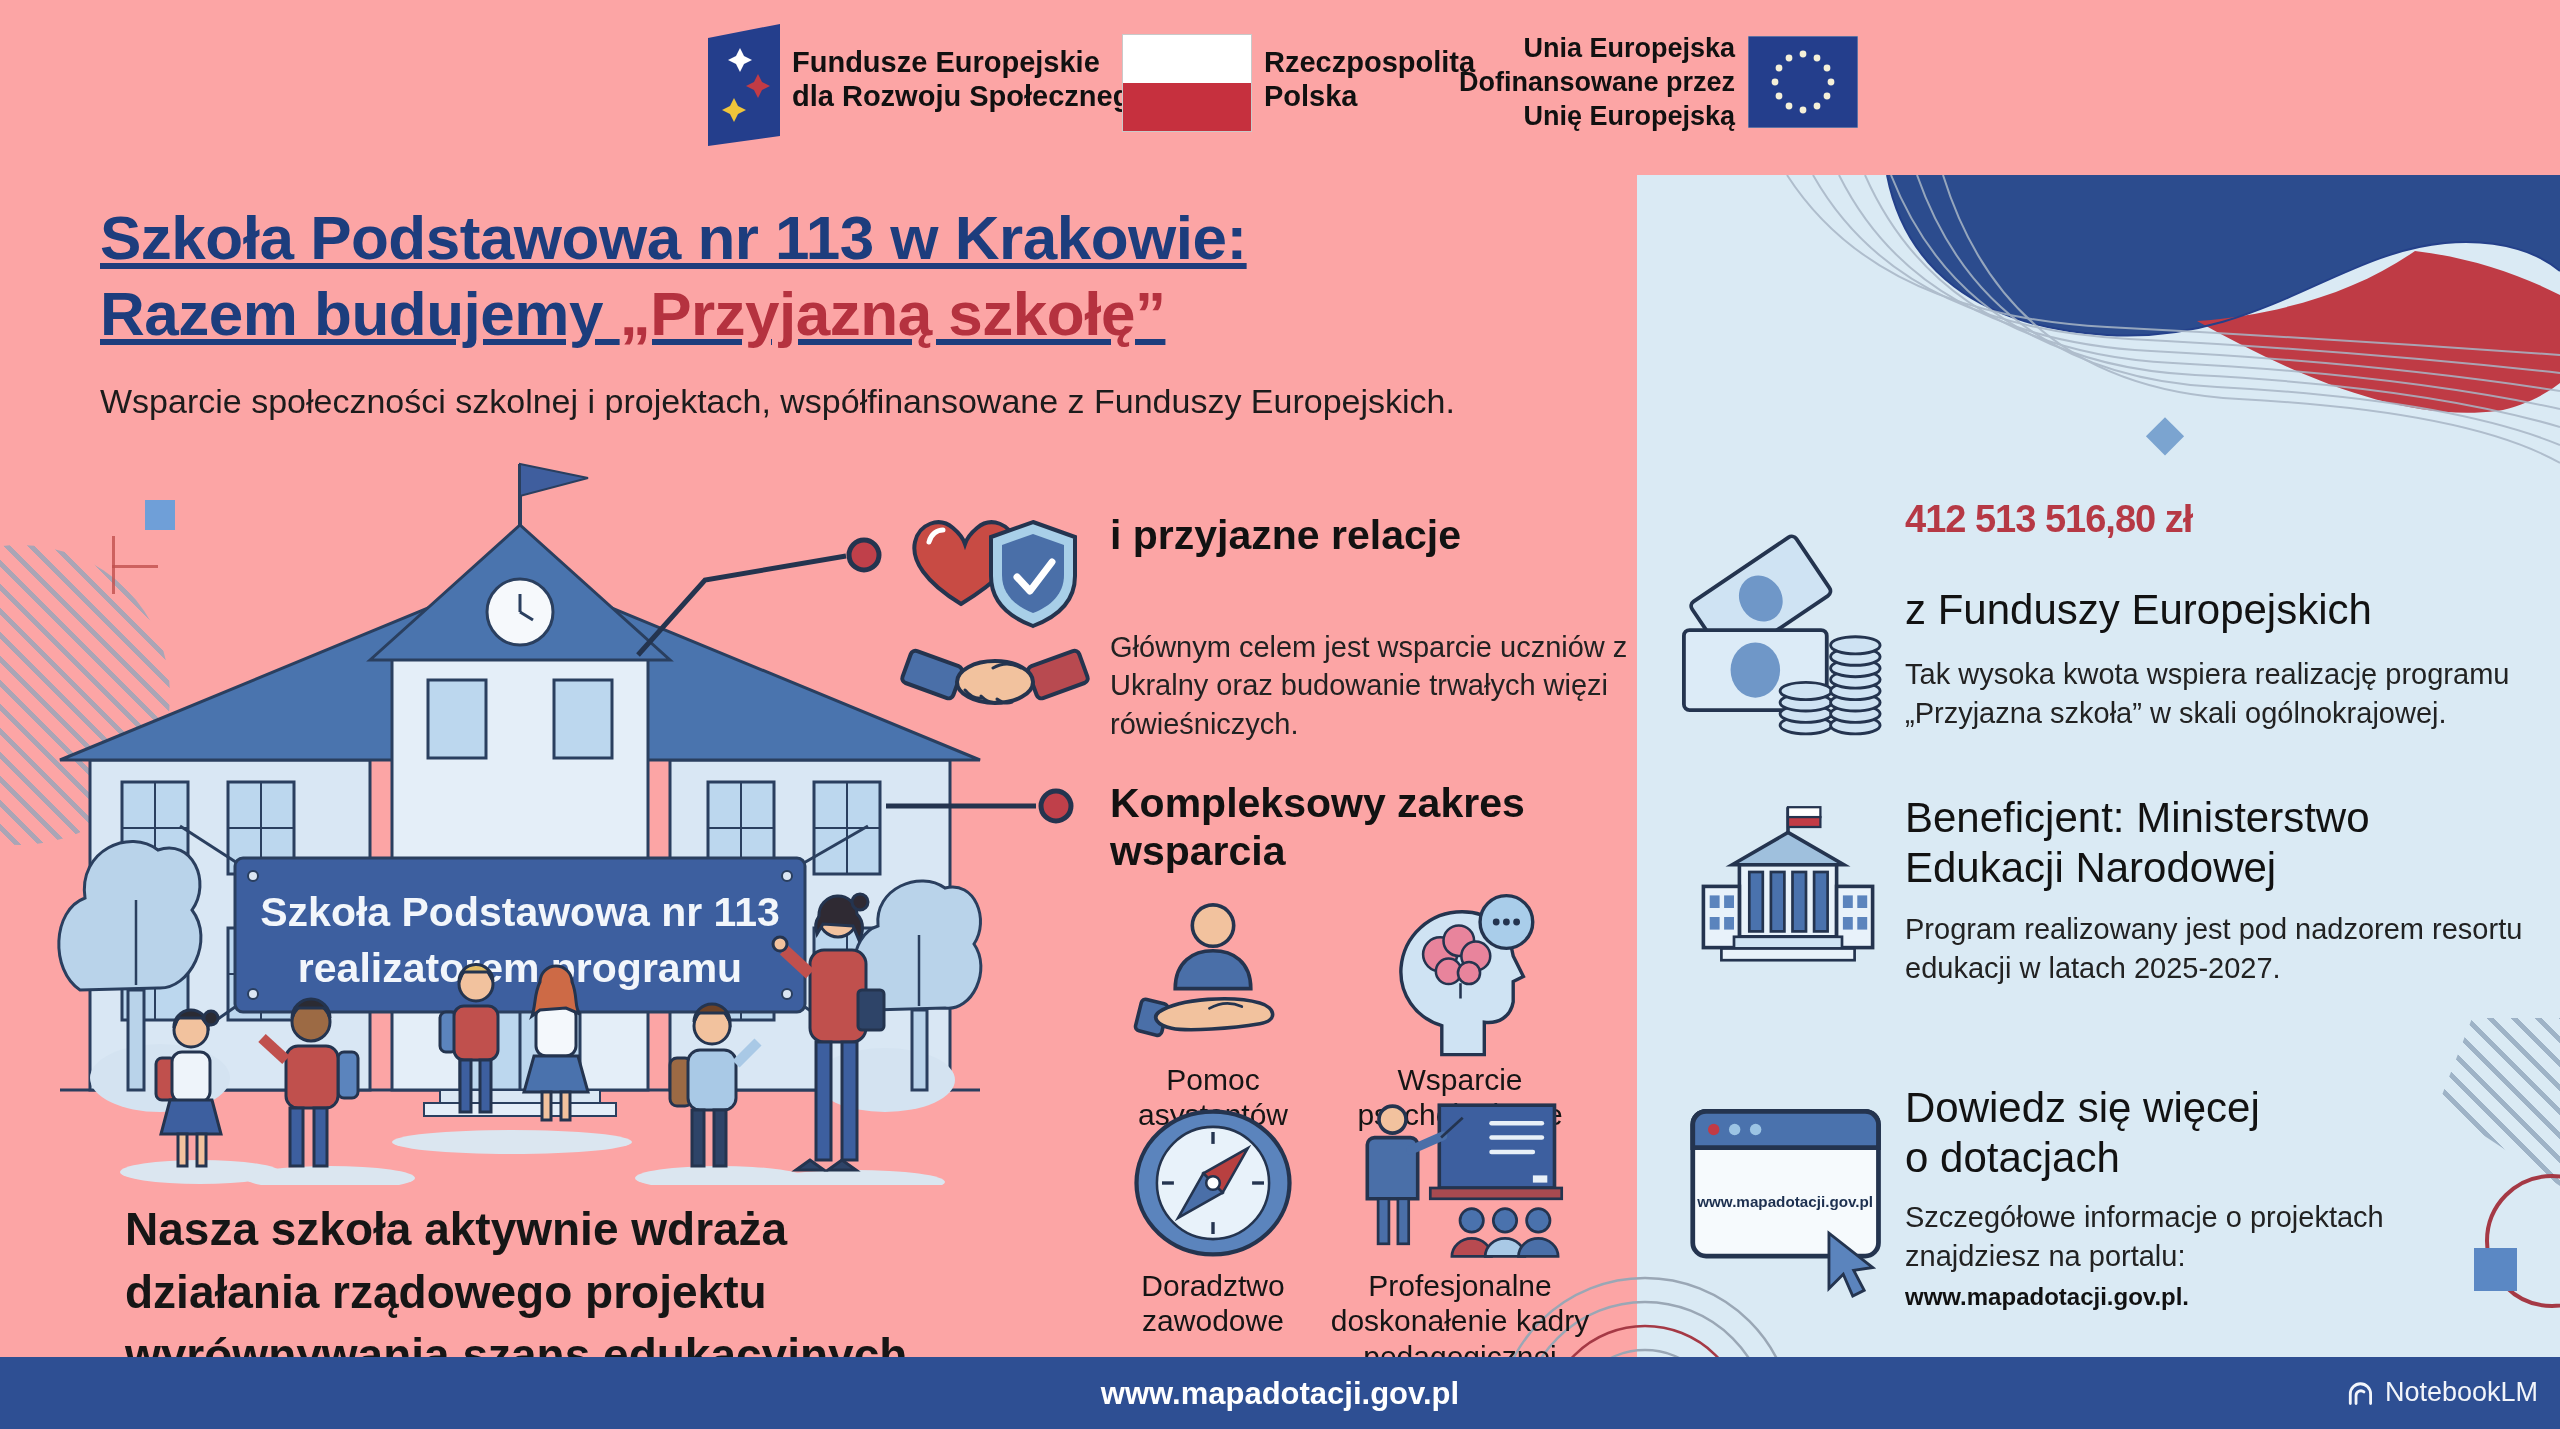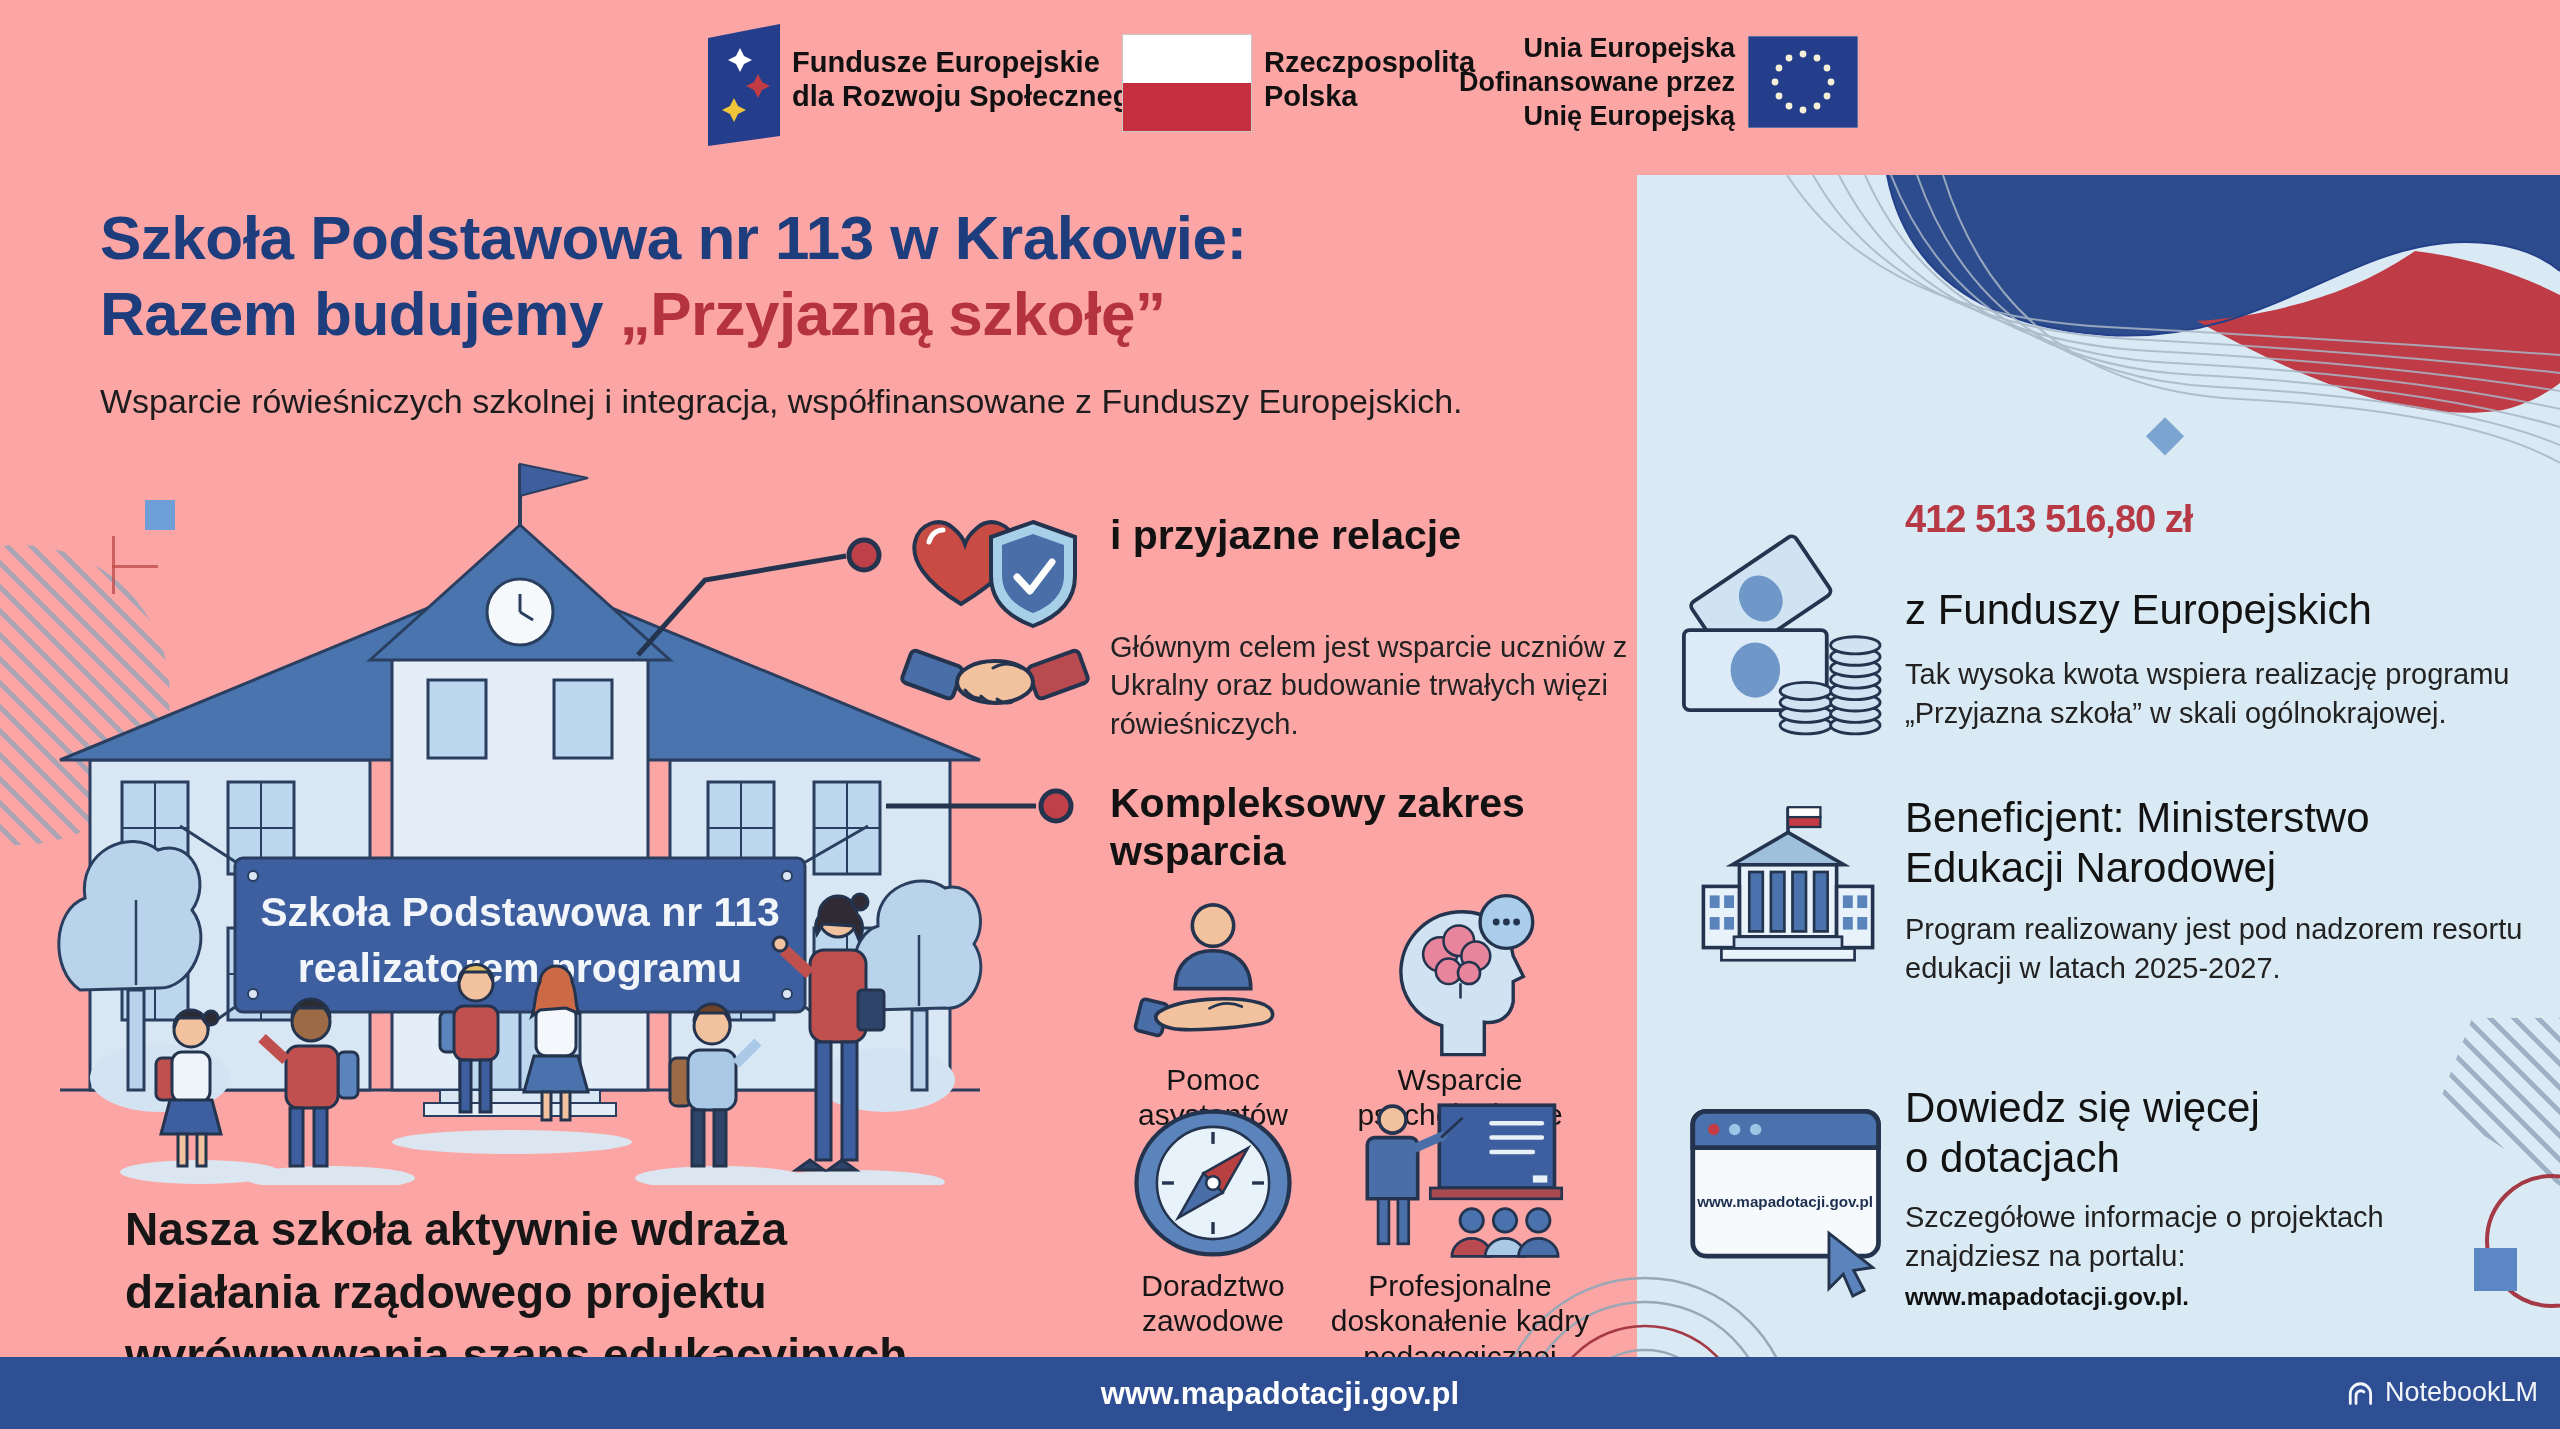--- a/index.html
+++ b/index.html
@@ -108,25 +108,25 @@
         <circle cx="69" cy="70" r="3.4"></circle>
       <circle cx="55" cy="74" r="3.4"></circle>
         <circle cx="41" cy="70" r="3.4"></circle>
         <circle cx="31" cy="60" r="3.4"></circle>
       <circle cx="27" cy="46" r="3.4"></circle>
         <circle cx="31" cy="32" r="3.4"></circle>
         <circle cx="41" cy="22" r="3.4"></circle>
     </g>
   </svg>
 
-  <div class="abs title" style="left:100px;top:200px;">
+  <div class="abs title" style="left:100px;top:200px;text-decoration:underline;">
     <div>Szkoła Podstawowa nr 113 w Krakowie:</div>
     <div><span>Razem budujemy </span><span class="red">„Przyjazną szkołę”</span></div>
   </div>
-  <div class="abs subtitle" style="left:100px;top:382px;">Wsparcie rówieśniczych szkolnej i integracja, współfinansowane z Funduszy Europejskich.</div>
+  <div class="abs subtitle" style="left:100px;top:382px;">Wsparcie społeczności szkolnej i projektach, współfinansowane z Funduszy Europejskich.</div>
 
   <div class="abs stripes" style="left:-130px;top:545px;width:300px;height:300px;border-radius:50%;opacity:.75;"></div>
   <div class="abs dot-sq" style="left:145px;top:500px;width:30px;height:30px;"></div>
   <div class="abs" style="left:112px;top:536px;width:3px;height:58px;background:#c0504d;opacity:.8;"></div>
   <div class="abs" style="left:112px;top:565px;width:46px;height:3px;background:#c0504d;opacity:.8;"></div>
 
   <svg class="abs" style="left:40px;top:430px;" width="960" height="755" viewBox="0 0 960 755">
 
     <line x1="20" y1="660" x2="940" y2="660" stroke="#2a3f5f" stroke-width="3"></line>
 

